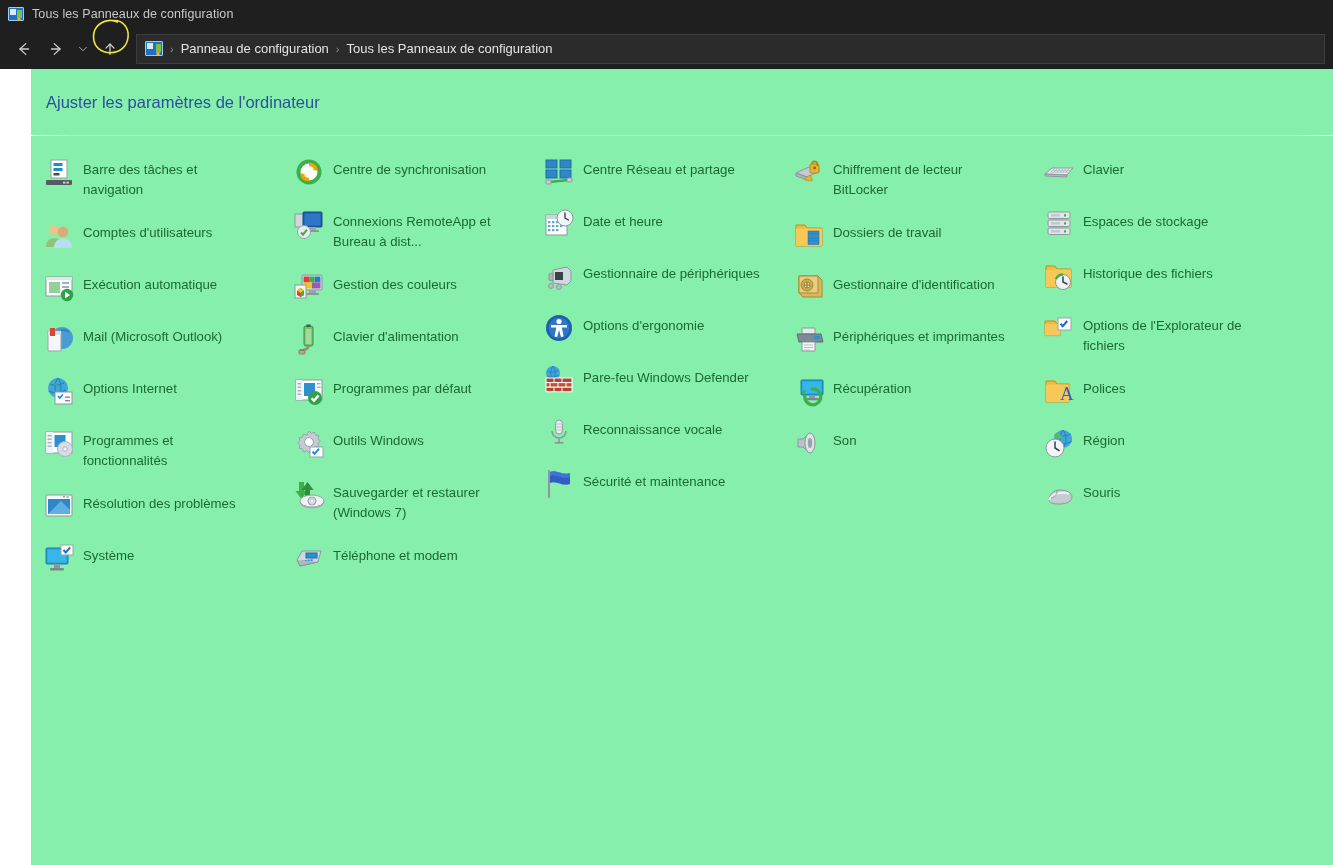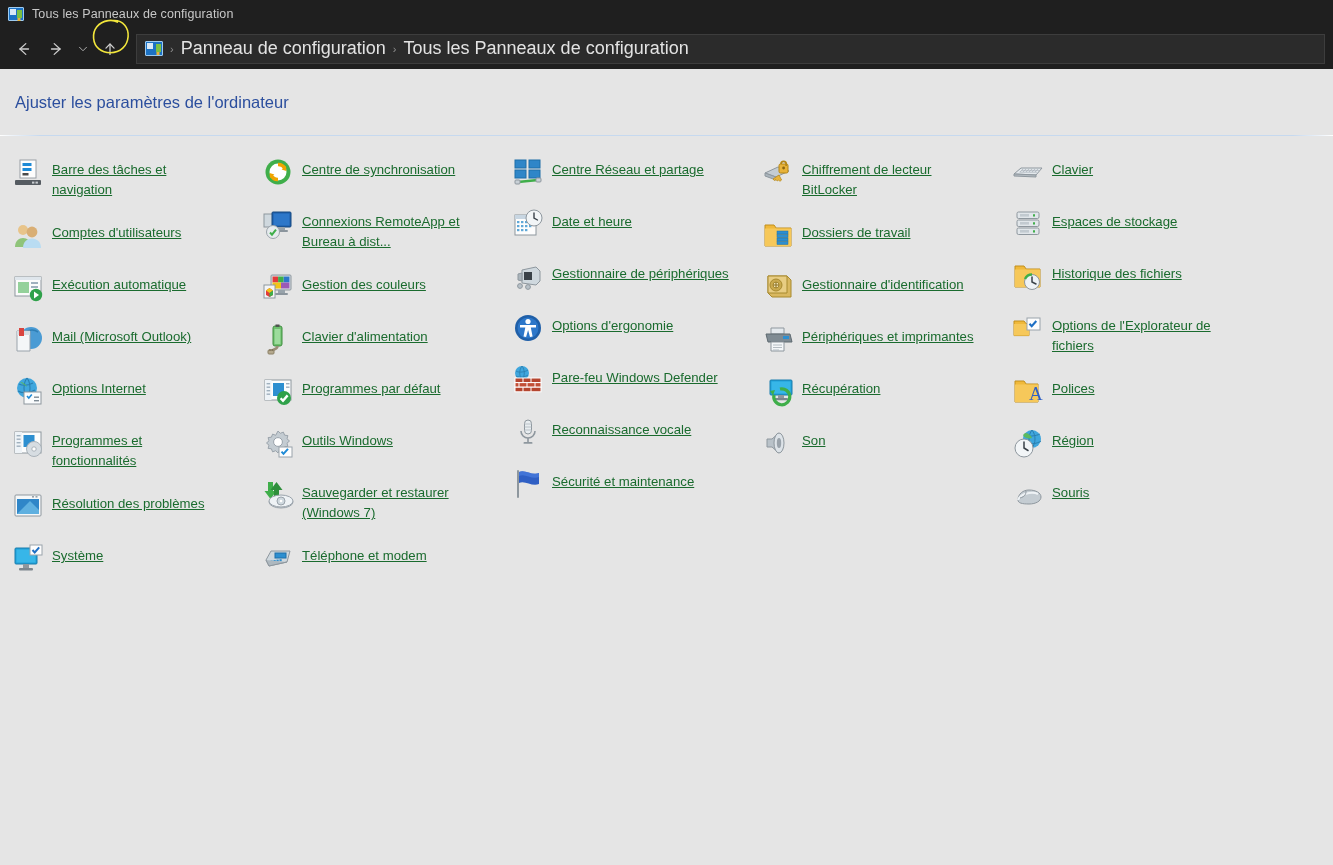--- a/index.html
+++ b/index.html
@@ -79,42 +79,43 @@
     background: #2b2b2b;
     border: 1px solid #3d3d3d;
     display: flex;
     align-items: center;
     padding: 0 8px;
     gap: 7px;
     min-width: 0;
   }
   .crumb {
     color: #e3e3e3;
-    font-size: 18px;
+    font-size: 13px;
     white-space: nowrap;
   }
   .crumb-sep {
     color: #8f8f8f;
     font-size: 11px;
     user-select: none;
   }
 
   
   .annotation {
     position: absolute;
     left: 89px; top: -12px;
     width: 46px; height: 46px;
     pointer-events: none;
   }
 
   
   .content {
-    background: #e5e5e5;
+    background: #86efac;
     height: 796px;
     position: relative;
+    margin-left: 31px;
   }
   .page-heading {
     color: #2c4f9e;
     font-size: 16.5px;
     padding: 24px 0 0 15px;
   }
   .divider {
     margin-top: 23px;
     height: 1px;
     background: linear-gradient(to right, #ffffff 0%, #c6d9ef 3%, #c6d9ef 97%, #ffffff 100%);
@@ -141,21 +142,20 @@
     flex: none;
     position: relative;
     margin-top: 1px;
   }
   .cp-item .lbl {
     color: #1a6b2e;
     font-size: 13.2px;
     line-height: 20px;
     padding-top: 5px;
     max-width: 178px;
-    text-decoration: underline;
   }
   .col:last-child .cp-item .lbl { max-width: 200px; }
 
   .cp-item .ico svg { display: block; width: 32px; height: 32px; }
 </style>
 </head>
 <body>
 
 <div class="titlebar">
   <span class="cp-icon"></span>

